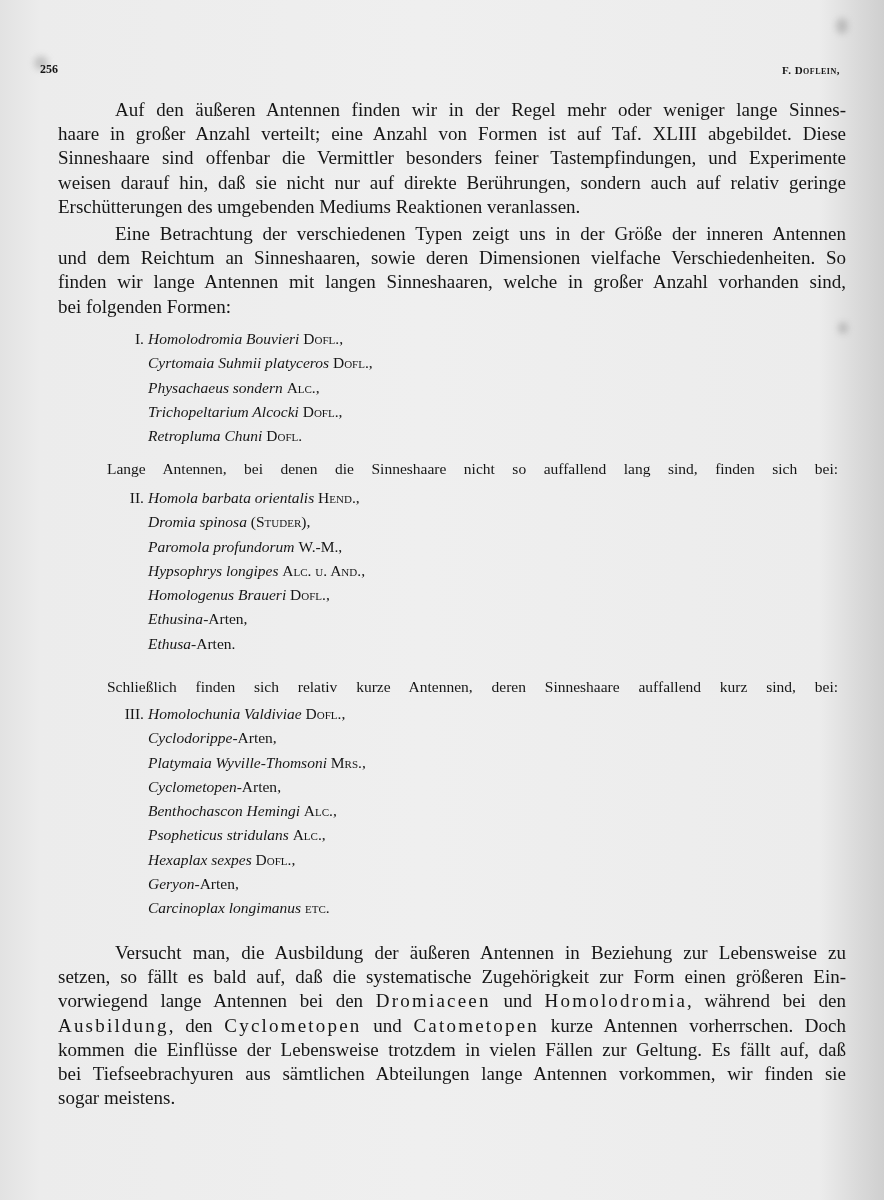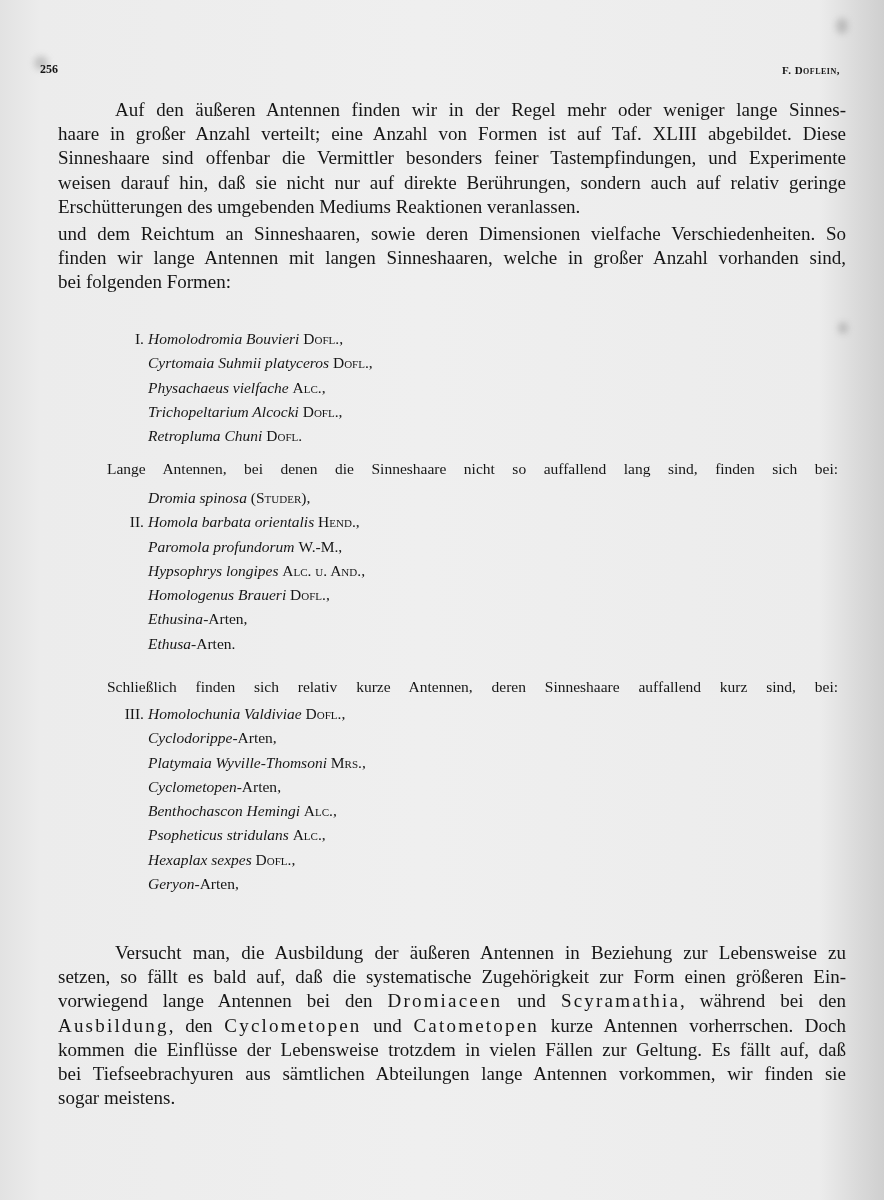--- a/index.html
+++ b/index.html
@@ -50,57 +50,59 @@
 
 <div class="para" style="top:98px;">
   <span class="line indent">Auf den äußeren Antennen finden wir in der Regel mehr oder weniger lange Sinnes-</span>
   <span class="line">haare in großer Anzahl verteilt; eine Anzahl von Formen ist auf Taf. XLIII abgebildet. Diese</span>
   <span class="line">Sinneshaare sind offenbar die Vermittler besonders feiner Tastempfindungen, und Experimente</span>
   <span class="line">weisen darauf hin, daß sie nicht nur auf direkte Berührungen, sondern auch auf relativ geringe</span>
   <span class="line last">Erschütterungen des umgebenden Mediums Reaktionen veranlassen.</span>
 </div>
 
 <div class="para" style="top:222px;">
+  <span class="line indent">Eine Betrachtung der verschiedenen Typen zeigt uns in der Größe der inneren Antennen</span>
   <span class="line">und dem Reichtum an Sinneshaaren, sowie deren Dimensionen vielfache Verschiedenheiten. So</span>
   <span class="line">finden wir lange Antennen mit langen Sinneshaaren, welche in großer Anzahl vorhanden sind,</span>
   <span class="line last">bei folgenden Formen:</span>
 </div>
 
 <div class="list" style="top:327px;">
     <span class="item"><span class="numeral">I.</span><span class="genus">Homolodromia Bouvieri</span> <span class="author">Dofl.</span>,</span>
     <span class="item"><span class="genus">Cyrtomaia Suhmii platyceros</span> <span class="author">Dofl.</span>,</span>
-    <span class="item"><span class="genus">Physachaeus vielfache</span> <span class="author">Alc.</span>,</span>
+    <span class="item"><span class="genus">Physachaeus sondern</span> <span class="author">Alc.</span>,</span>
     <span class="item"><span class="genus">Trichopeltarium Alcocki</span> <span class="author">Dofl.</span>,</span>
     <span class="item"><span class="genus">Retropluma Chuni</span> <span class="author">Dofl.</span></span>
   </div>
 
 <div class="lead" style="top:457px;">Lange Antennen, bei denen die Sinneshaare nicht so auffallend lang sind, finden sich bei:</div>
 <div class="list" style="top:486px;">
+    <span class="item"><span class="numeral">II.</span><span class="genus">Homola barbata orientalis</span> <span class="author">Hend.</span>,</span>
     <span class="item"><span class="genus">Dromia spinosa</span> <span class="author">(Studer)</span>,</span>
-    <span class="item"><span class="numeral">II.</span><span class="genus">Homola barbata orientalis</span> <span class="author">Hend.</span>,</span>
     <span class="item"><span class="genus">Paromola profundorum</span> <span class="author">W.-M.</span>,</span>
     <span class="item"><span class="genus">Hypsophrys longipes</span> <span class="author">Alc. u. And.</span>,</span>
     <span class="item"><span class="genus">Homologenus Braueri</span> <span class="author">Dofl.</span>,</span>
     <span class="item"><span class="genus">Ethusina</span><span class="">-Arten</span>,</span>
     <span class="item"><span class="genus">Ethusa</span><span class="">-Arten</span>.</span>
   </div>
 
 <div class="lead" style="top:675px;">Schließlich finden sich relativ kurze Antennen, deren Sinneshaare auffallend kurz sind, bei:</div>
 <div class="list" style="top:702px;">
     <span class="item"><span class="numeral">III.</span><span class="genus">Homolochunia Valdiviae</span> <span class="author">Dofl.</span>,</span>
     <span class="item"><span class="genus">Cyclodorippe</span><span class="">-Arten</span>,</span>
     <span class="item"><span class="genus">Platymaia Wyville-Thomsoni</span> <span class="author">Mrs.</span>,</span>
     <span class="item"><span class="genus">Cyclometopen</span><span class="">-Arten</span>,</span>
     <span class="item"><span class="genus">Benthochascon Hemingi</span> <span class="author">Alc.</span>,</span>
     <span class="item"><span class="genus">Psopheticus stridulans</span> <span class="author">Alc.</span>,</span>
     <span class="item"><span class="genus">Hexaplax sexpes</span> <span class="author">Dofl.</span>,</span>
     <span class="item"><span class="genus">Geryon</span><span class="">-Arten</span>,</span>
+    <span class="item"><span class="genus">Carcinoplax longimanus</span> <span class="author">etc.</span></span>
   </div>
 
 <div class="para" style="top:941px;">
     <span class="line indent">Versucht man, die Ausbildung der äußeren Antennen in Beziehung zur Lebensweise zu</span>
     <span class="line">setzen, so fällt es bald auf, daß die systematische Zugehörigkeit zur Form einen größeren Ein-</span>
-    <span class="line"><span>vorwiegend lange Antennen bei den </span><span class="spaced">Dromiaceen</span><span> und </span><span class="spaced">Scyramathia</span><span>, während bei den</span></span>
+    <span class="line"><span>vorwiegend lange Antennen bei den </span><span class="spaced">Dromiaceen</span><span> und </span><span class="spaced">Homolodromia</span><span>, während bei den</span></span>
     <span class="line"><span></span><span class="spaced">Ausbildung</span><span>, den </span><span class="spaced">Cyclometopen</span><span> und </span><span class="spaced">Catometopen</span><span> kurze Antennen vorherrschen. Doch</span></span>
     <span class="line">kommen die Einflüsse der Lebensweise trotzdem in vielen Fällen zur Geltung. Es fällt auf, daß</span>
     <span class="line">bei Tiefseebrachyuren aus sämtlichen Abteilungen lange Antennen vorkommen, wir finden sie</span>
     <span class="line last">sogar meistens.</span>
   </div>
 
 </body></html>

